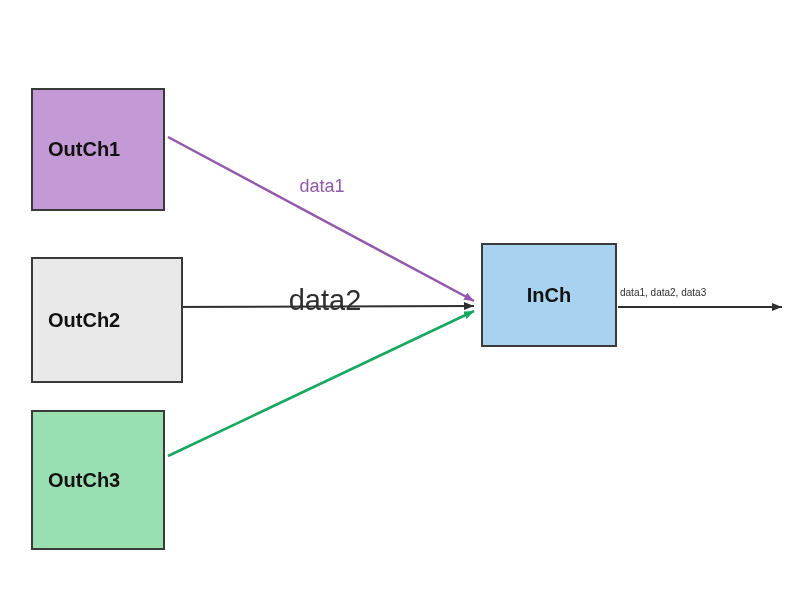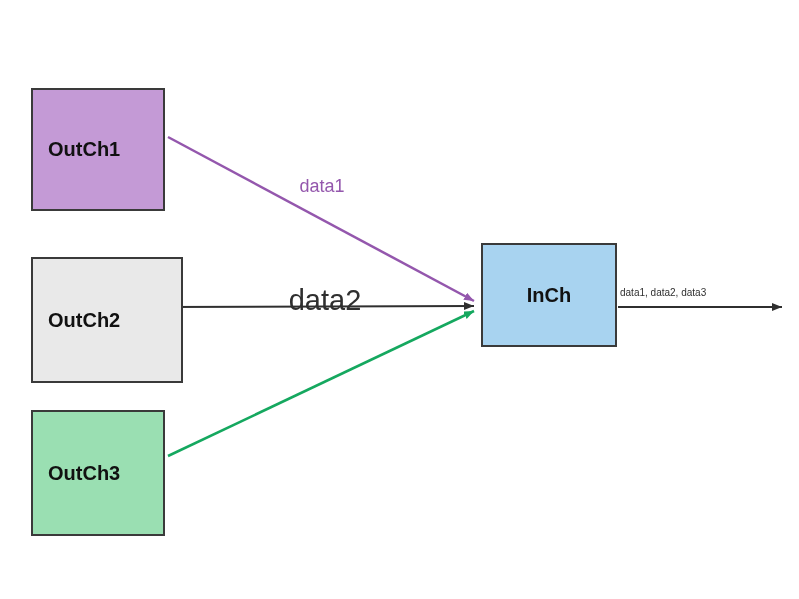--- a/index.html
+++ b/index.html
@@ -38,21 +38,21 @@
     padding-left: 15px;
   }
   .node.centered {
     justify-content: center;
   }
   .node.centered .node-label {
     padding-left: 0;
   }
   #node-outch1 { left: 31px; top: 88px;  width: 134px; height: 123px; }
   #node-outch2 { left: 31px; top: 257px; width: 152px; height: 126px; }
-  #node-outch3 { left: 31px; top: 410px; width: 134px; height: 126px; }
+  #node-outch3 { left: 31px; top: 410px; width: 134px; height: 140px; }
   #node-inch   { left: 481px; top: 243px; width: 136px; height: 104px; }
 
   svg.edges {
     position: absolute;
     top: 0;
     left: 0;
   }
   .edge-label {
     position: absolute;
     transform: translate(-50%, -50%);

